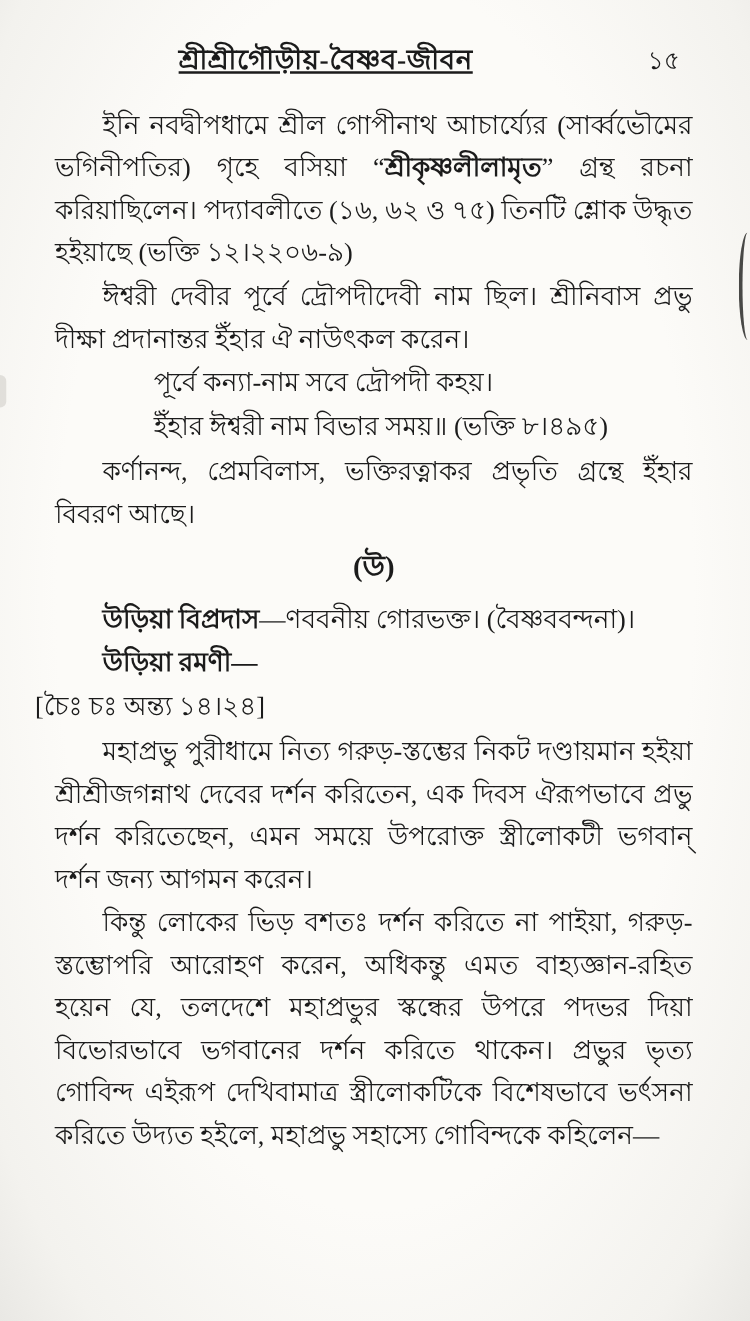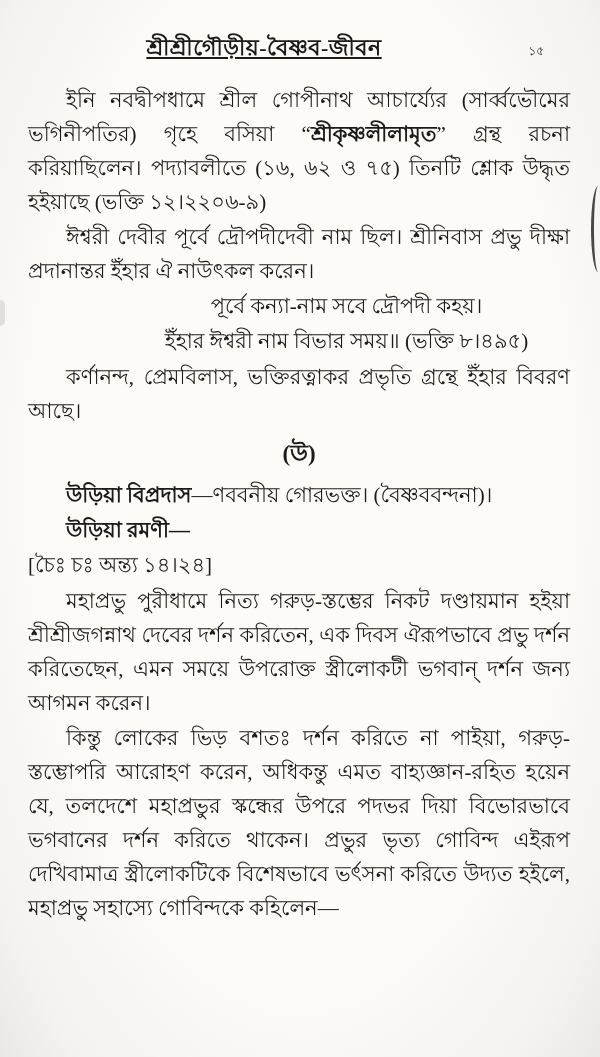--- a/index.html
+++ b/index.html
@@ -28,32 +28,32 @@
     margin: 0 auto;
     font-size: 22px;
     font-weight: bold;
     letter-spacing: 0.5px;
     transform: translateX(30px);
     text-decoration: underline;
   }
   .page-num {
     flex: 0 0 auto;
     margin-left: auto;
-    font-size: 12px;
+    font-size: 20px;
     padding-right: 26px;
   }
   .body-text-area { font-size: 21px; line-height: 34px; }
   p.para {
-    margin: 1px 0;
+    margin: 1px 16px;
     text-indent: 38px;
     text-align: justify;
   }
   .bold { font-weight: bold; }
   .verse { margin: 1px 0 1px 95px; }
-  .verse-line { line-height: 35px; text-align: center; }
+  .verse-line { line-height: 35px; }
   .ref-right {
     text-align: left;
     padding-right: 38px;
     line-height: 35px;
     margin: 1px 0;
   }
   .section-head {
     text-align: center;
     font-weight: bold;
     font-size: 23px;

